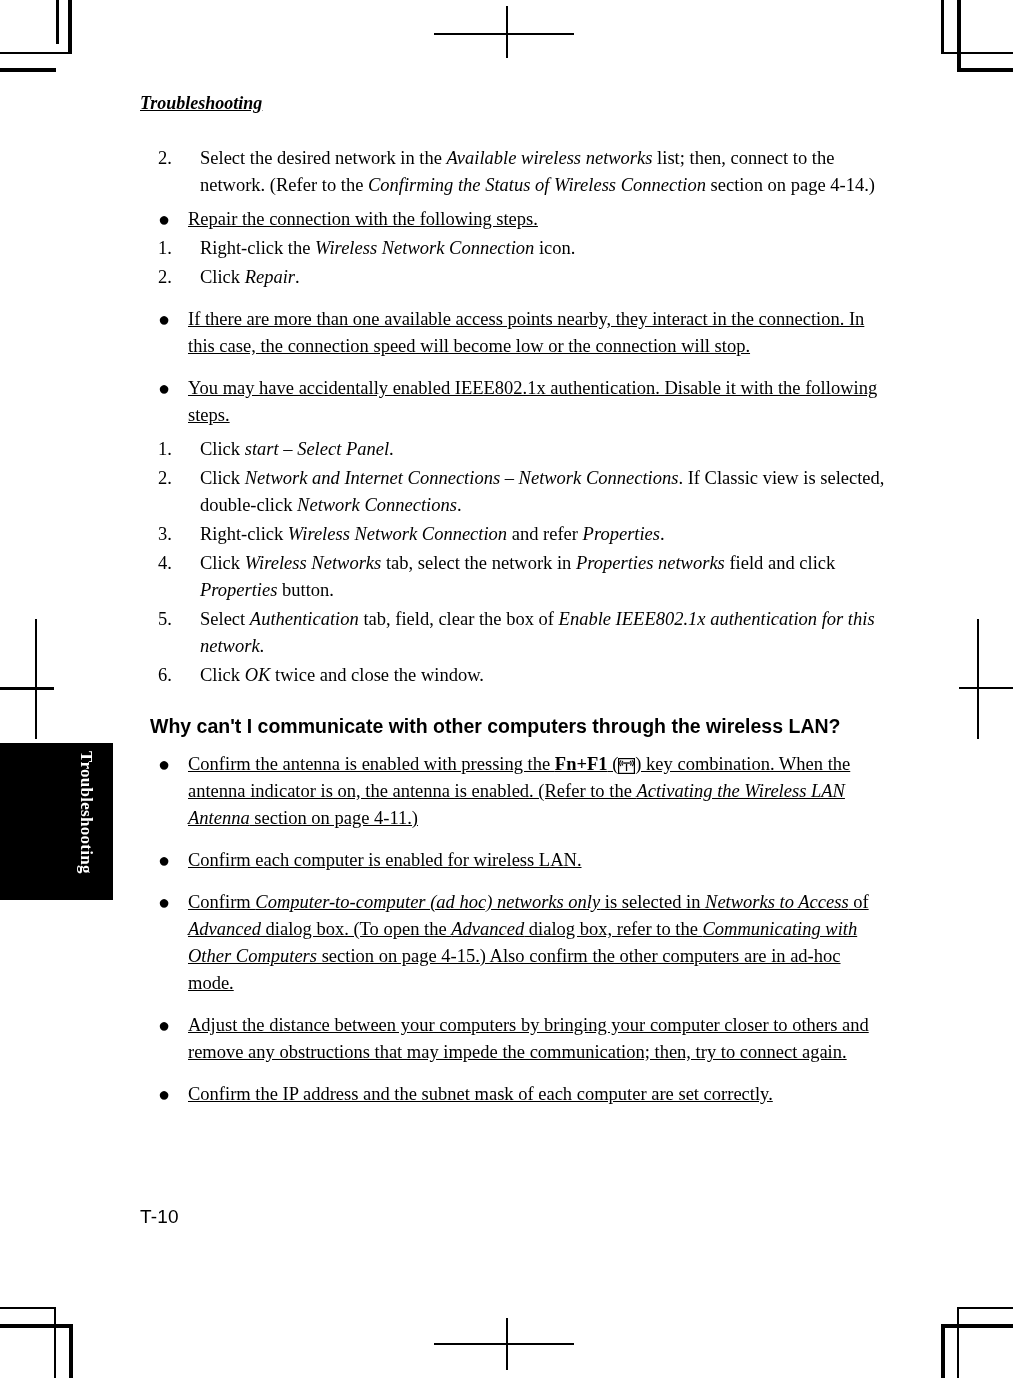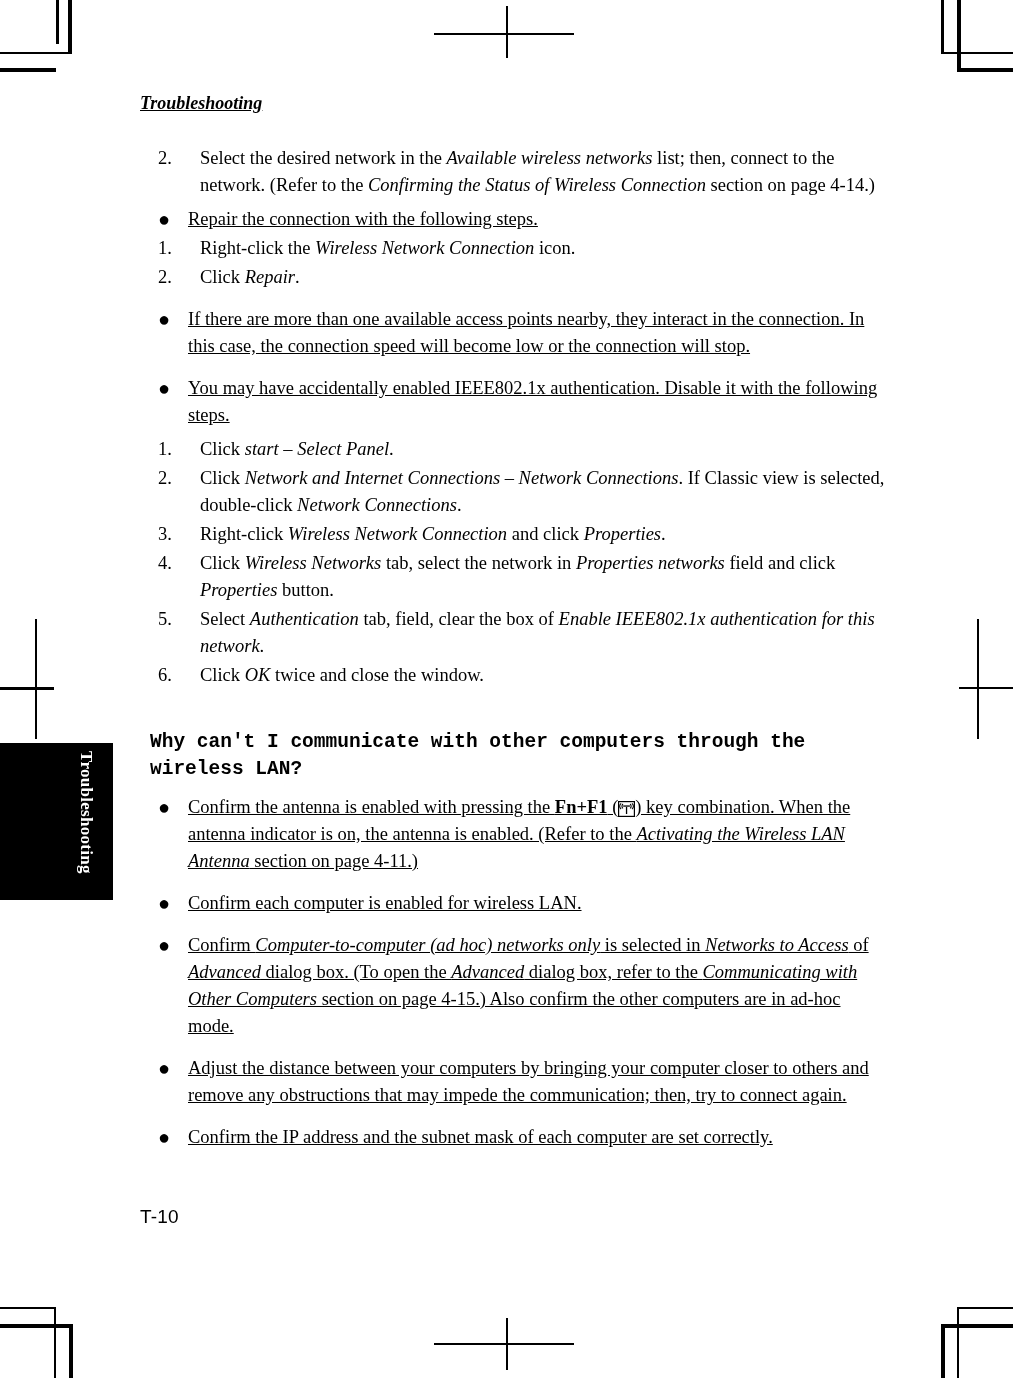--- a/index.html
+++ b/index.html
@@ -158,25 +158,25 @@
   }
 
   .gap-sm  { height: 5px; }
   .gap-md  { height: 13px; }
   .gap-lg  { height: 22px; }
 
   .it { font-style: italic; margin-top: 24px; }
   .bd { font-weight: bold; }
 
   h2.section-head {
-    font-family: Liberation Mono, monospace;
+    font-family: Liberation Sans, sans-serif;
     font-size: 19.5px;
     font-weight: bold;
     line-height: 27px;
-    margin: 16px 0 6px 0;
+    margin: 0 0 6px 0;
     padding: 0;
     width: 700px;
   }
 
   
   .ant-icon {
     display: inline-block;
     width: 17px;
     height: 16px;
     vertical-align: -3px;
@@ -281,21 +281,21 @@
         <div class="txt"><span>Click </span><span class="it">start – Select Panel</span><span>.</span></div>
       </div>
 
       <div class="num-item">
         <div class="num">2.</div>
         <div class="txt"><span>Click </span><span class="it">Network and Internet Connections – Network Connections</span><span>. If Classic view is selected, double-click </span><span class="it">Network Connections</span><span>.</span></div>
       </div>
 
       <div class="num-item">
         <div class="num">3.</div>
-        <div class="txt"><span> Right-click </span><span class="it">Wireless Network Connection</span><span> and click </span><span class="it">Properties</span><span>.</span></div>
+        <div class="txt"><span> Right-click </span><span class="it">Wireless Network Connection</span><span> and refer </span><span class="it">Properties</span><span>.</span></div>
       </div>
 
       <div class="num-item">
         <div class="num">4.</div>
         <div class="txt"><span>Click </span><span class="it">Wireless Networks</span><span> tab, select the network in </span><span class="it">Properties networks</span><span> field and click </span><span class="it">Properties</span><span> button.</span></div>
       </div>
 
       <div class="num-item">
         <div class="num">5.</div>
         <div class="txt"><span>Select </span><span class="it">Authentication</span><span> tab, field, clear the box of </span><span class="it">Enable IEEE802.1x authentication for this network</span><span>.</span></div>

